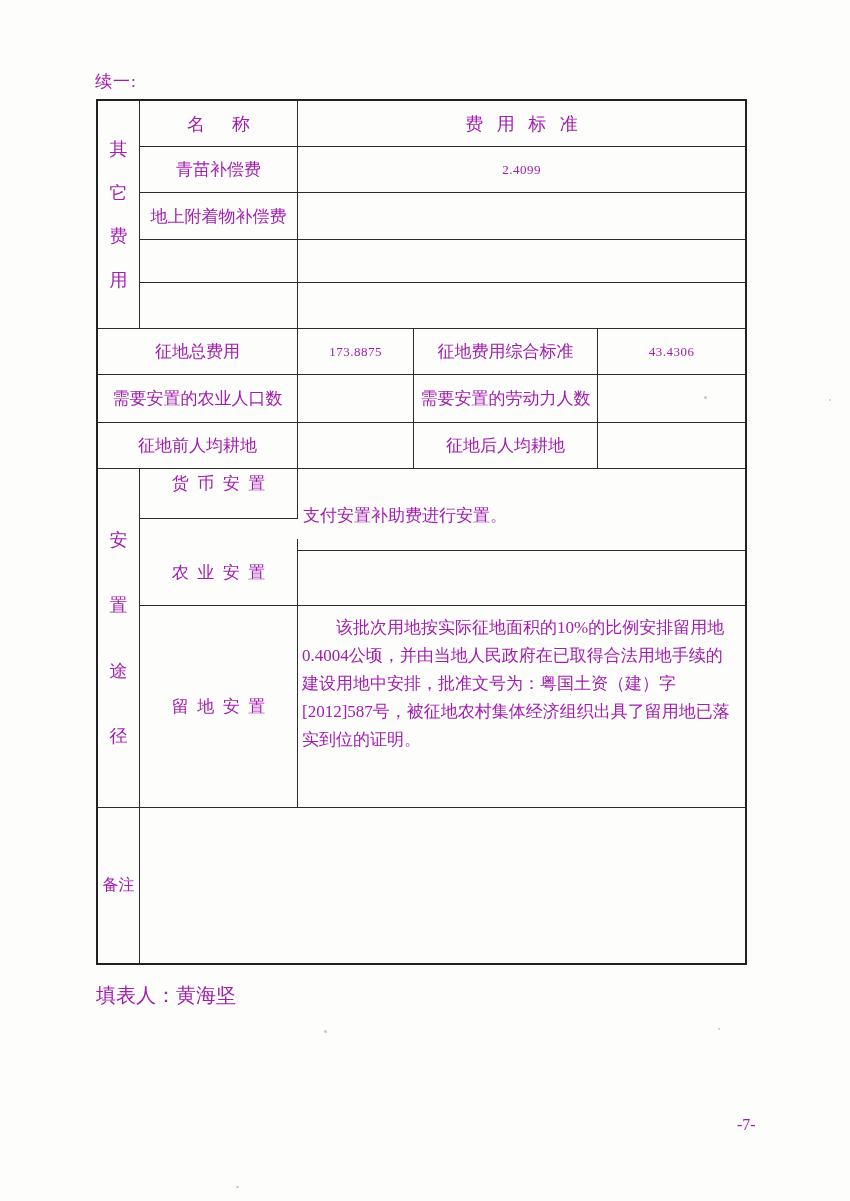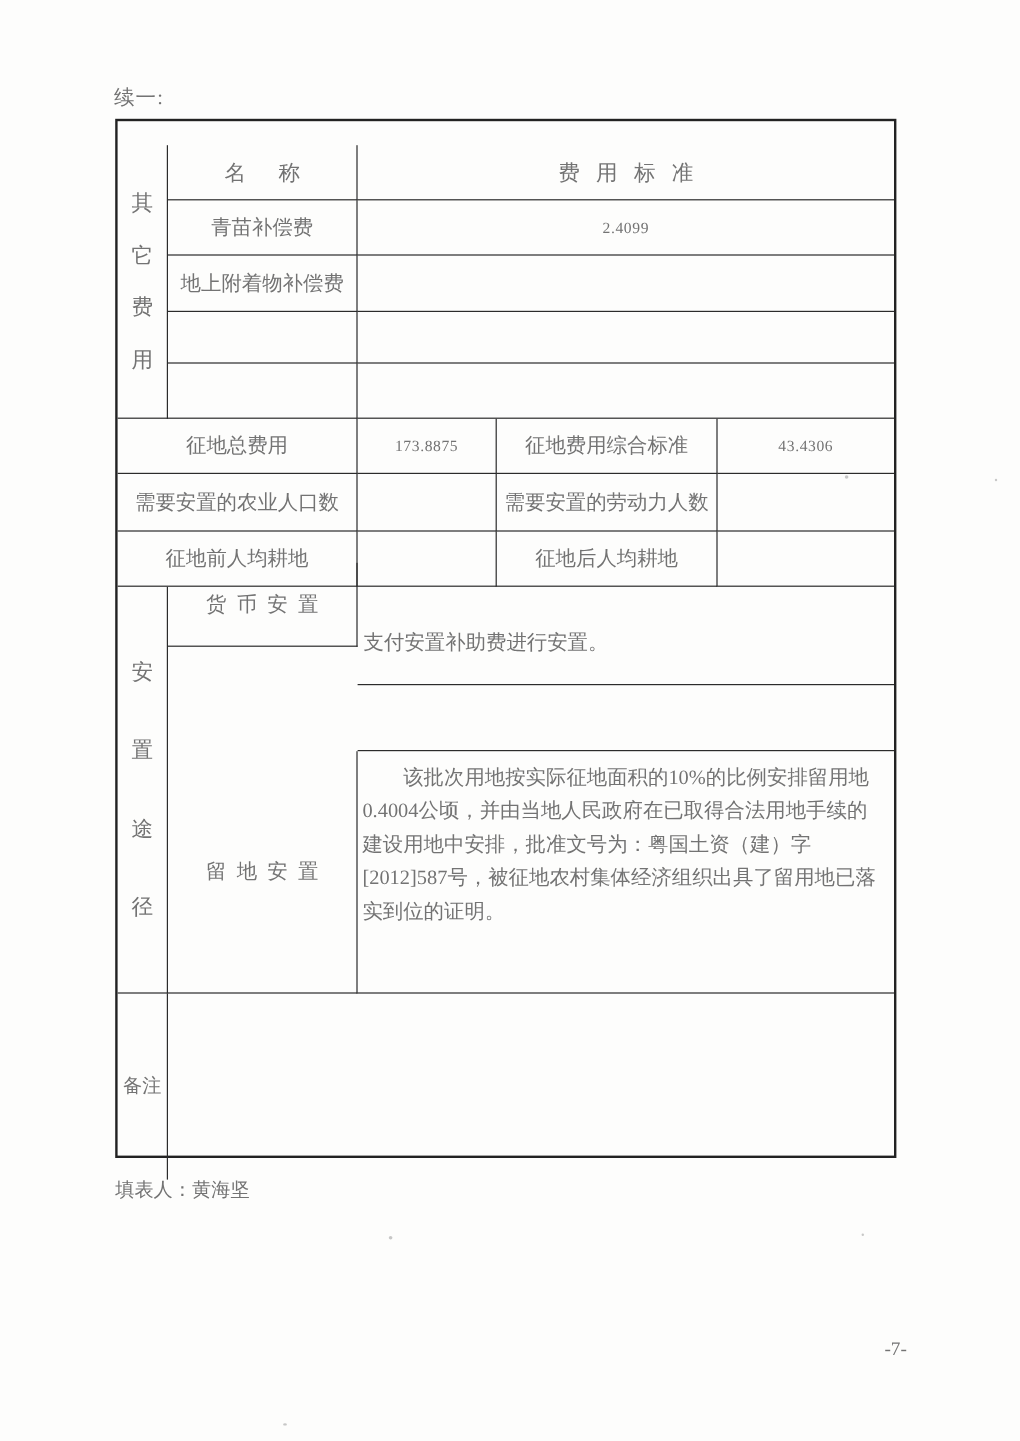--- a/index.html
+++ b/index.html
@@ -1,35 +1,35 @@
 <!DOCTYPE html>
 <html><head>
 <meta charset="utf-8">
 <style>
   html,body{margin:0;padding:0;}
   .page{
     position:relative; width:850px; height:1201px;
     background:#fefefef0; background-color:#fdfdfc;
     font-family:"Liberation Serif","DejaVu Serif",serif;
-    color:#737373; overflow:hidden;
+    color:#a21caf; overflow:hidden;
   }
   .cont-label{position:absolute; left:95px; top:70px; font-size:17px; letter-spacing:1px;}
   .tbl{position:absolute; left:96px; top:99px; width:651px; height:866px; border:2px solid #222; box-sizing:border-box;}
   .c{position:absolute; box-sizing:border-box; display:flex; align-items:center; justify-content:center;
-     font-size:17px; white-space:pre; overflow:hidden;margin-top:20px;}
+     font-size:17px; white-space:pre; overflow:hidden;}
   .br{border-right:1px solid #2b2b2b;}
   .bb{border-bottom:1px solid #2b2b2b;}
   .hd{font-size:18px;}
   .vhead{flex-direction:column; justify-content:space-evenly; font-size:18px; padding:14px 0;}
   .vhead span{display:block; line-height:1;}
   .content-cell{justify-content:flex-start; text-align:left; padding-left:5px;}
   .para-cell{justify-content:flex-start; align-items:flex-start; padding:8px 11px 8px 4px;}
   .para{width:100%; white-space:normal; text-indent:2em; line-height:28px; font-size:17px; margin:0;}
   .num{font-size:13px; letter-spacing:0.5px;}
-  .filler{position:absolute; left:96px; top:982px; font-size:16px;}
+  .filler{position:absolute; left:96px; top:982px; font-size:20px;}
   .pagenum{position:absolute; left:737px; top:1116px; font-size:16px;}
   .speck{position:absolute; background:#9a9a9a; border-radius:50%; opacity:0.55;}
 </style>
 </head>
 <body>
 
 <div class="page">
 
   <div class="cont-label">续一:</div>
 
@@ -65,20 +65,21 @@
     <div class="c br bb" style="left:0;top:322px;width:200px;height:46px;">征地前人均耕地</div>
     <div class="c num br bb" style="left:200px;top:322px;width:116px;height:46px;"></div>
     <div class="c br bb" style="left:316px;top:322px;width:184px;height:46px;">征地后人均耕地</div>
     <div class="c num bb" style="left:500px;top:322px;width:147px;height:46px;"></div>
 
     <div class="c vhead br bb" style="left:0;top:368px;width:42px;height:339px;"><span>安</span><span>置</span><span>途</span><span>径</span></div>
 
     <div class="c br bb" style="left:42px;top:348px;width:158px;height:70px;">货  币  安  置</div>
     <div class="c content-cell bb" style="left:200px;top:380px;width:447px;height:70px;">支付安置补助费进行安置。</div>
 
+    <div class="c br bb" style="left:42px;top:438px;width:158px;height:67px;">农  业  安  置</div>
     <div class="c content-cell bb" style="left:200px;top:438px;width:447px;height:67px;"></div>
 
     <div class="c br bb" style="left:42px;top:505px;width:158px;height:202px;">留  地  安  置</div>
     <div class="c para-cell bb" style="left:200px;top:505px;width:447px;height:202px;">
       <p class="para">该批次用地按实际征地面积的10%的比例安排留用地0.4004公顷，并由当地人民政府在已取得合法用地手续的建设用地中安排，批准文号为：粤国土资（建）字[2012]587号，被征地农村集体经济组织出具了留用地已落实到位的证明。</p>
     </div>
 
     <div class="c br" style="left:0;top:707px;width:42px;height:155px;font-size:16px;">备注</div>
     <div class="c content-cell" style="left:42px;top:707px;width:605px;height:155px;"></div>
 

